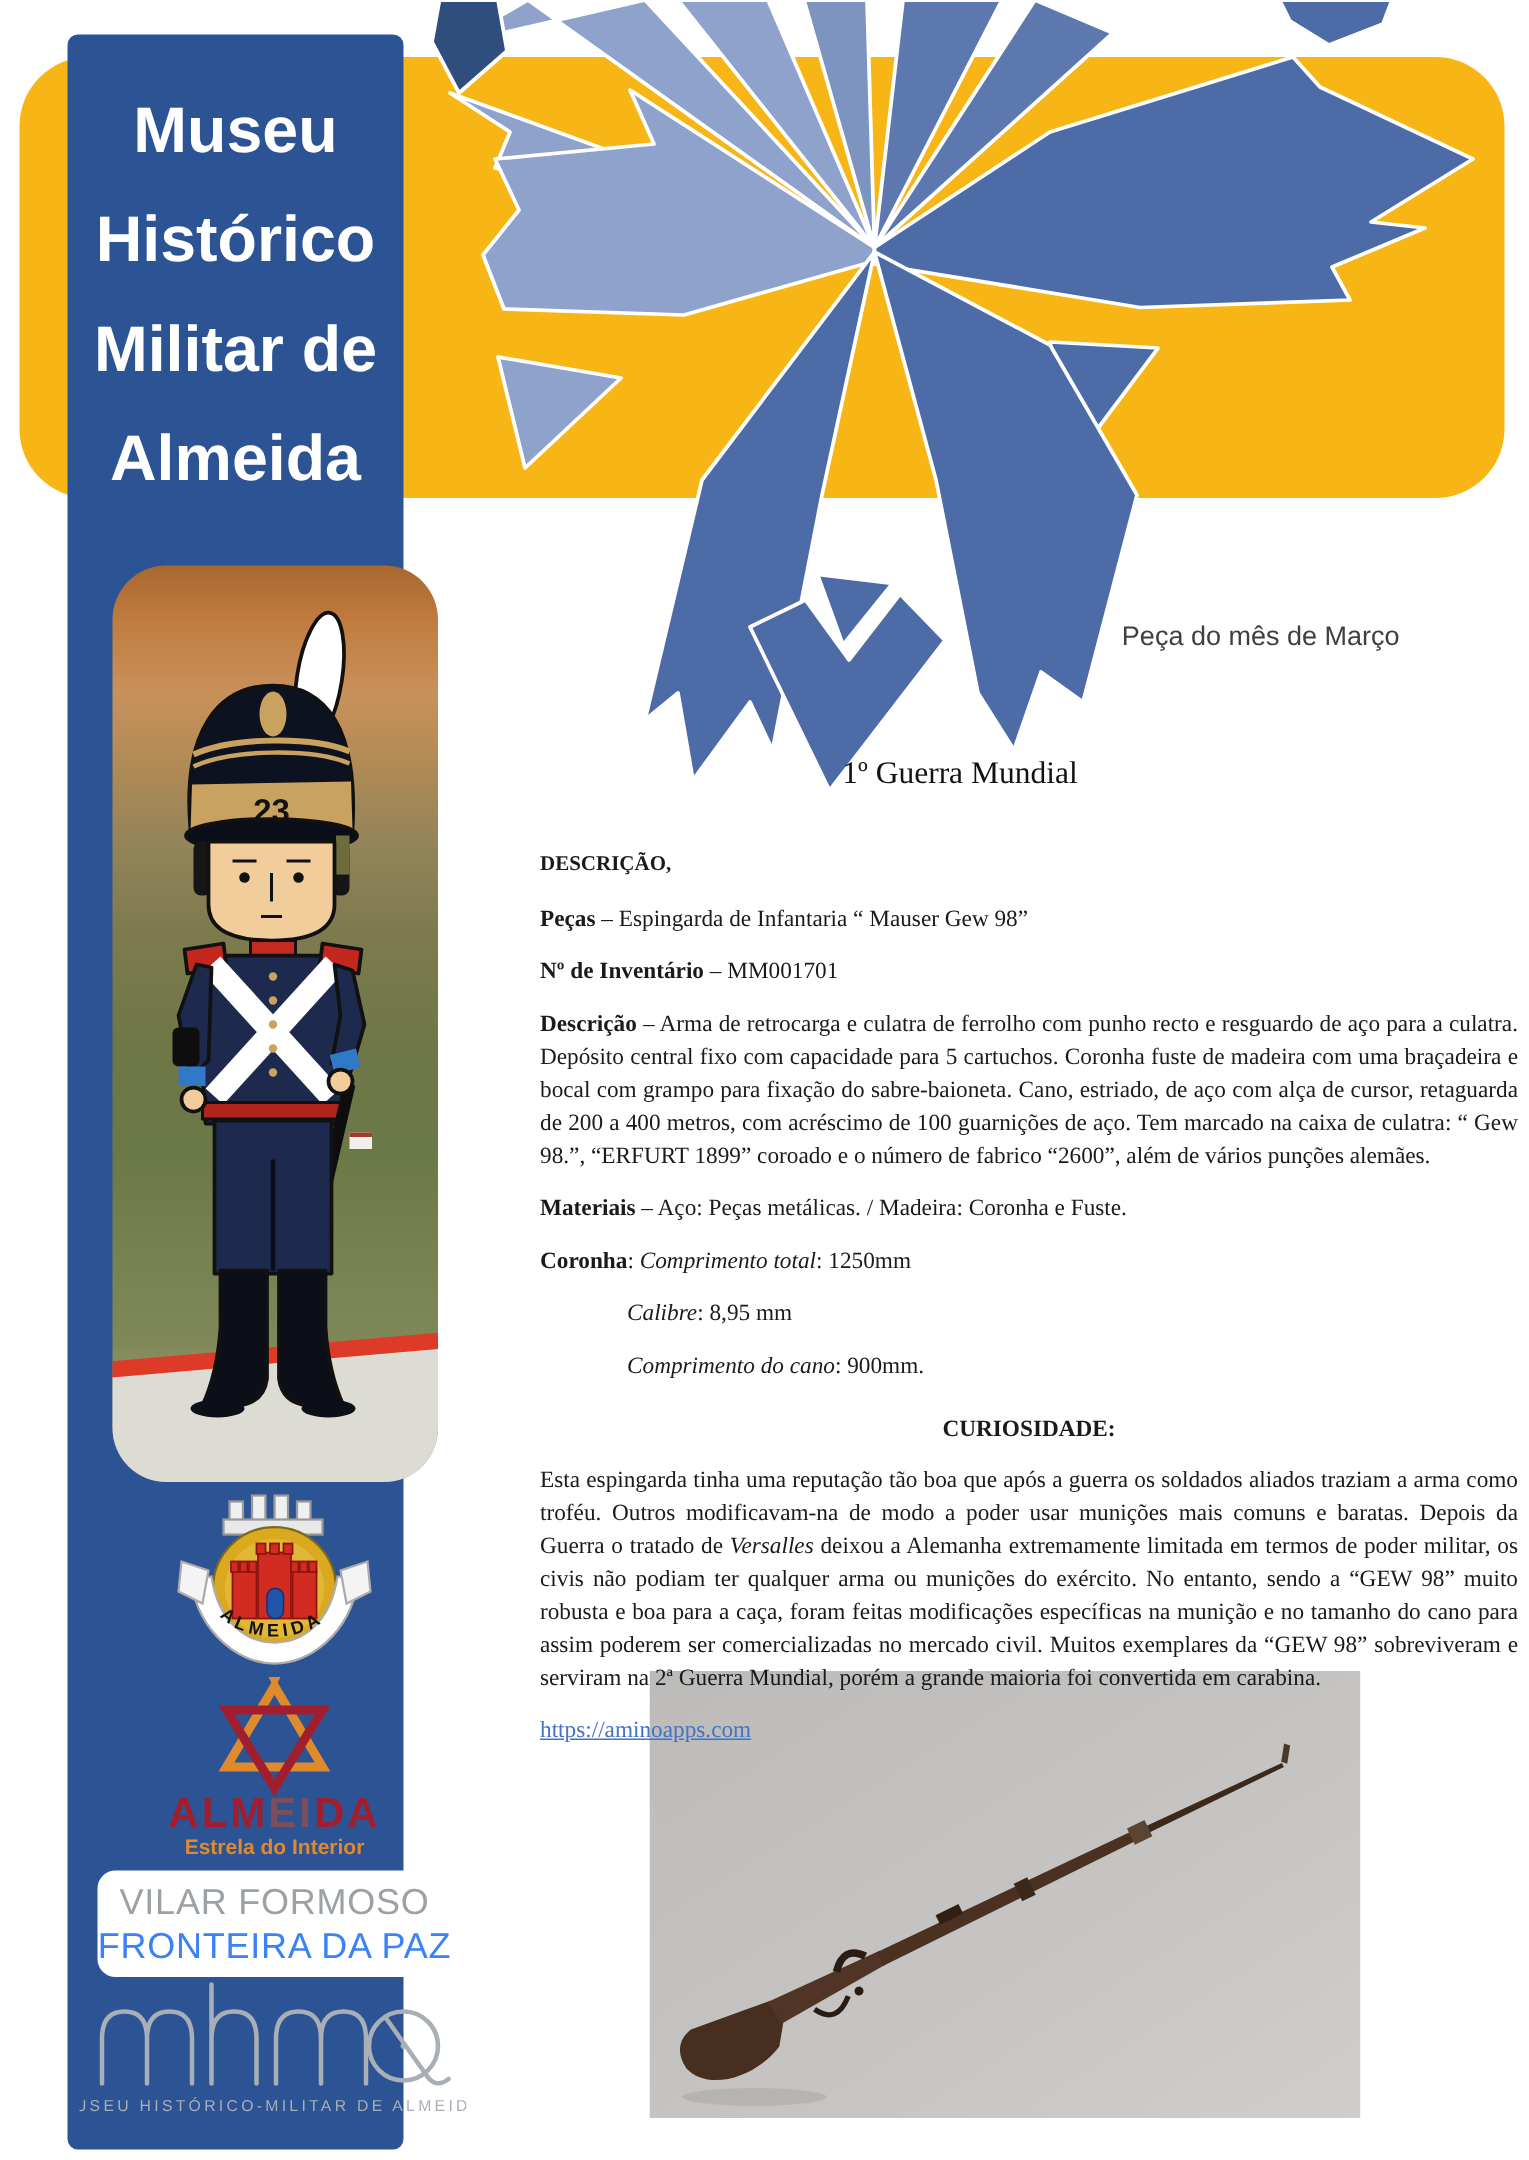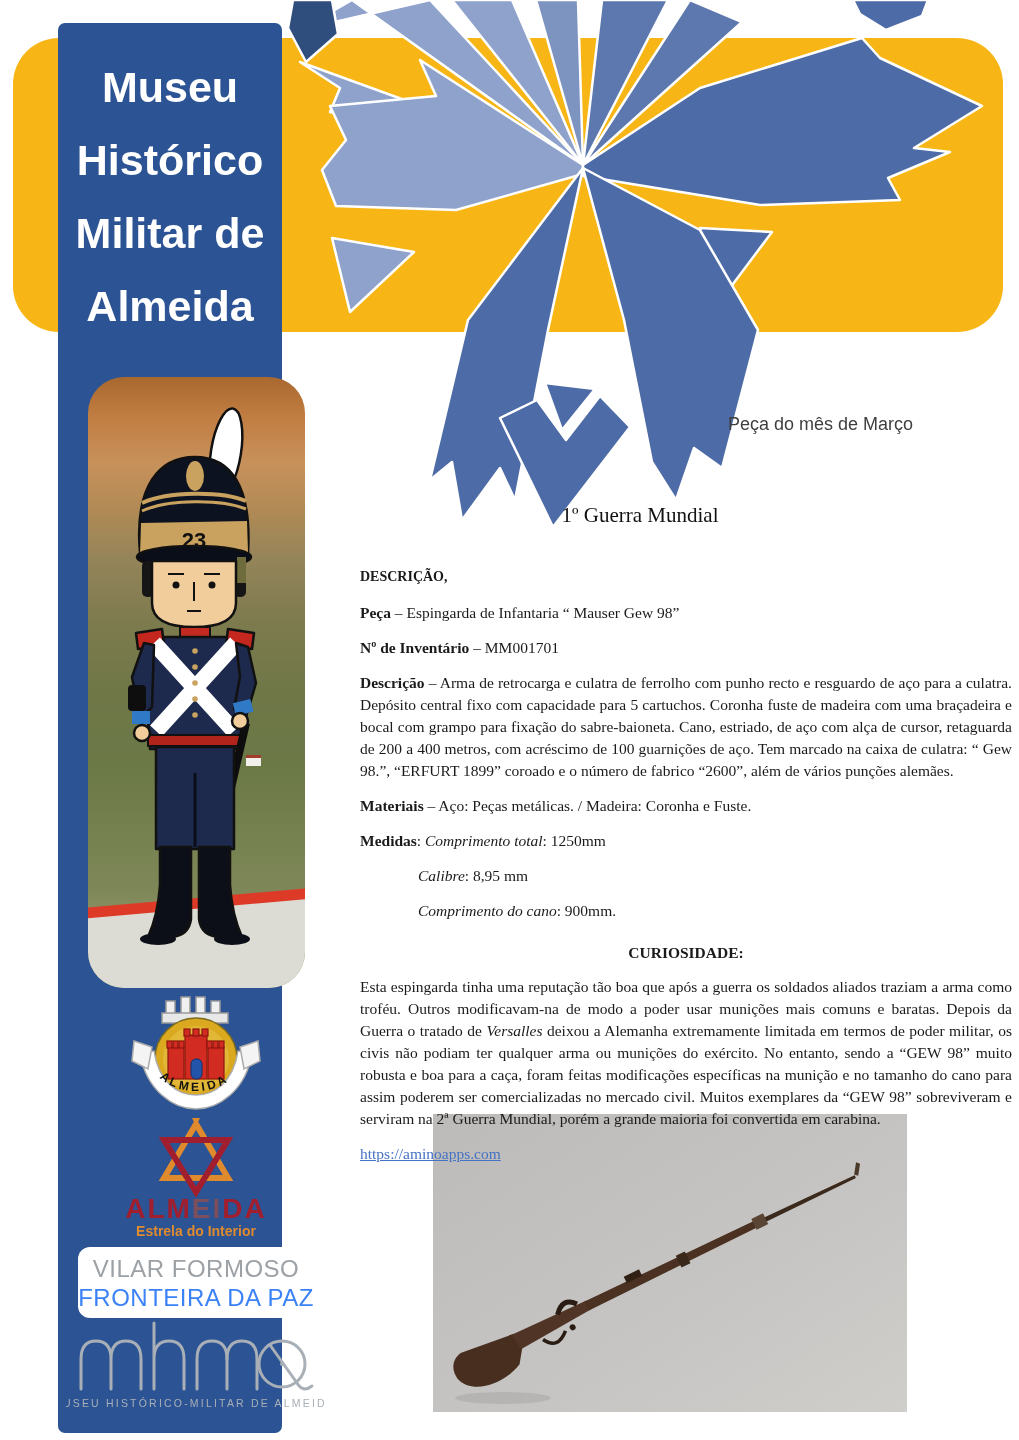--- a/index.html
+++ b/index.html
@@ -1,21 +1,21 @@
 <!DOCTYPE html>
 <html><head>
 <meta charset="utf-8">
 <style>
   html,body{margin:0;padding:0;background:#ffffff;}
   .page{position:relative;width:1019px;height:1440px;background:#fff;overflow:hidden;
         font-family:"Liberation Serif",serif;color:#1a1a1a;}
   
   .header-art{position:absolute;left:0;top:0;z-index:0;}
   
-  .sidebar{position:absolute;left:58px;top:23px;width:224px;height:1410px;
+  .sidebar{position:absolute;left:45px;top:23px;width:224px;height:1410px;
            background:#2C5394;border-radius:7px;z-index:2;}
   .sidebar-title{padding-top:28px;text-align:center;font-family:"Liberation Sans",sans-serif;
                  font-weight:bold;color:#ffffff;font-size:43px;line-height:73px;}
   .soldier-frame{position:absolute;left:30px;top:354px;width:217px;height:611px;border-radius:36px;
                  overflow:hidden;
                  background:linear-gradient(180deg,#a8682f 0%,#c07c40 6%,#c8915b 14%,#b08a55 22%,
                  #94845a 30%,#7d7b4e 40%,#6f7747 52%,#6b7947 64%,#75814f 74%,#7e8758 84%,#8a8f60 88%);}
   .house{position:absolute;width:15px;height:8px;background:#f2f0ea;border-top:3px solid #a23c2c;}
   .red-stripe{position:absolute;left:-10px;top:520px;width:260px;height:13px;background:#DE3A28;
               transform:rotate(-5deg);}
@@ -24,21 +24,21 @@
   .soldier-svg{position:absolute;left:0;top:0;}
   .crest-svg{position:absolute;left:68px;top:972px;}
   .estrela-svg{position:absolute;left:48px;top:1095px;}
   .vilar-box{position:absolute;left:20px;top:1224px;width:236px;background:#ffffff;border-radius:12px;
              padding:7px 0 6px 0;text-align:center;font-family:"Liberation Sans",sans-serif;
              font-weight:normal;font-size:24px;line-height:29px;letter-spacing:0.5px;}
   .vilar-line1{color:#9CA1A6;}
   .vilar-line2{color:#3b82f6;}
   .mhma-svg{position:absolute;left:8px;top:1286px;}
   
-  .piece-month{position:absolute;left:360px;top:414px;width:553px;text-align:right;z-index:1;
+  .piece-month{position:absolute;left:380px;top:414px;width:553px;text-align:right;z-index:1;
                font-family:"Liberation Sans",sans-serif;font-size:18px;color:#3f3f3f;}
   .guerra-title{position:absolute;left:360px;top:503px;width:560px;text-align:center;z-index:1;
                 font-size:21px;color:#111;}
   .main-text{position:absolute;left:360px;top:566px;width:652px;z-index:1;font-size:15.5px;
              line-height:22px;}
   .main-text p{margin:0 0 13px 0;text-align:justify;}
   .h-small{font-weight:bold;font-size:14px;margin:0 0 14px 0;}
   .h-curio{font-weight:bold;font-size:15.5px;margin:20px 0 12px 0;text-align:center;}
   .indent{padding-left:58px;text-align:left !important;}
   .link-line{margin:0 !important;text-align:left !important;}
@@ -206,29 +206,29 @@
         <path d="M204,36 L231,74 Q237,84 246,77"></path>
       </g>
       <circle cx="216" cy="55" r="2" fill="#A9AFB6"></circle>
       <text x="128" y="98" text-anchor="middle" font-family="Liberation Sans, sans-serif" font-size="10.5" letter-spacing="2.2" fill="#A9AFB6">MUSEU HISTÓRICO-MILITAR DE ALMEIDA</text>
     </svg>
   </div>
 
   <div class="main-text">
     <div class="h-small">DESCRIÇÃO,</div>
 
-    <p><b>Peça</b><span> – Espingarda de Infantaria “ Mauser Gew 98”</span></p>
+    <p><b>Peças</b><span> – Espingarda de Infantaria “ Mauser Gew 98”</span></p>
 
     <p><b>Nº de Inventário</b><span> – MM001701</span></p>
 
     <p><b>Descrição</b><span> – Arma de retrocarga e culatra de ferrolho com punho recto e resguardo de aço para a culatra. Depósito central fixo com capacidade para 5 cartuchos. Coronha fuste de madeira com uma braçadeira e bocal com grampo para fixação do sabre-baioneta. Cano, estriado, de aço com alça de cursor, retaguarda de 200 a 400 metros, com acréscimo de 100 guarnições de aço. Tem marcado na caixa de culatra: “ Gew 98.”, “ERFURT 1899” coroado e o número de fabrico “2600”, além de vários punções alemães.</span></p>
 
     <p><b>Materiais</b><span> – Aço: Peças metálicas. / Madeira: Coronha e Fuste.</span></p>
 
-    <p><b>Medidas</b><span>: </span><i>Comprimento total</i><span>: 1250mm</span></p>
+    <p><b>Coronha</b><span>: </span><i>Comprimento total</i><span>: 1250mm</span></p>
 
     <p class="indent"><i>Calibre</i><span>: 8,95 mm</span></p>
 
     <p class="indent"><i>Comprimento do cano</i><span>: 900mm.</span></p>
 
     <div class="h-curio">CURIOSIDADE:</div>
 
     <p><span>Esta espingarda tinha uma reputação tão boa que após a guerra os soldados aliados traziam a arma como troféu. Outros modificavam-na de modo a poder usar munições mais comuns e baratas. Depois da Guerra o tratado de </span><i>Versalles</i><span> deixou a Alemanha extremamente limitada em termos de poder militar, os civis não podiam ter qualquer arma ou munições do exército. No entanto, sendo a “GEW 98” muito robusta e boa para a caça, foram feitas modificações específicas na munição e no tamanho do cano para assim poderem ser comercializadas no mercado civil. Muitos exemplares da “GEW 98” sobreviveram e serviram na 2ª Guerra Mundial, porém a grande maioria foi convertida em carabina.</span></p>
 
     <p class="link-line"><a class="doc-link" href="#">https://aminoapps.com</a></p>

